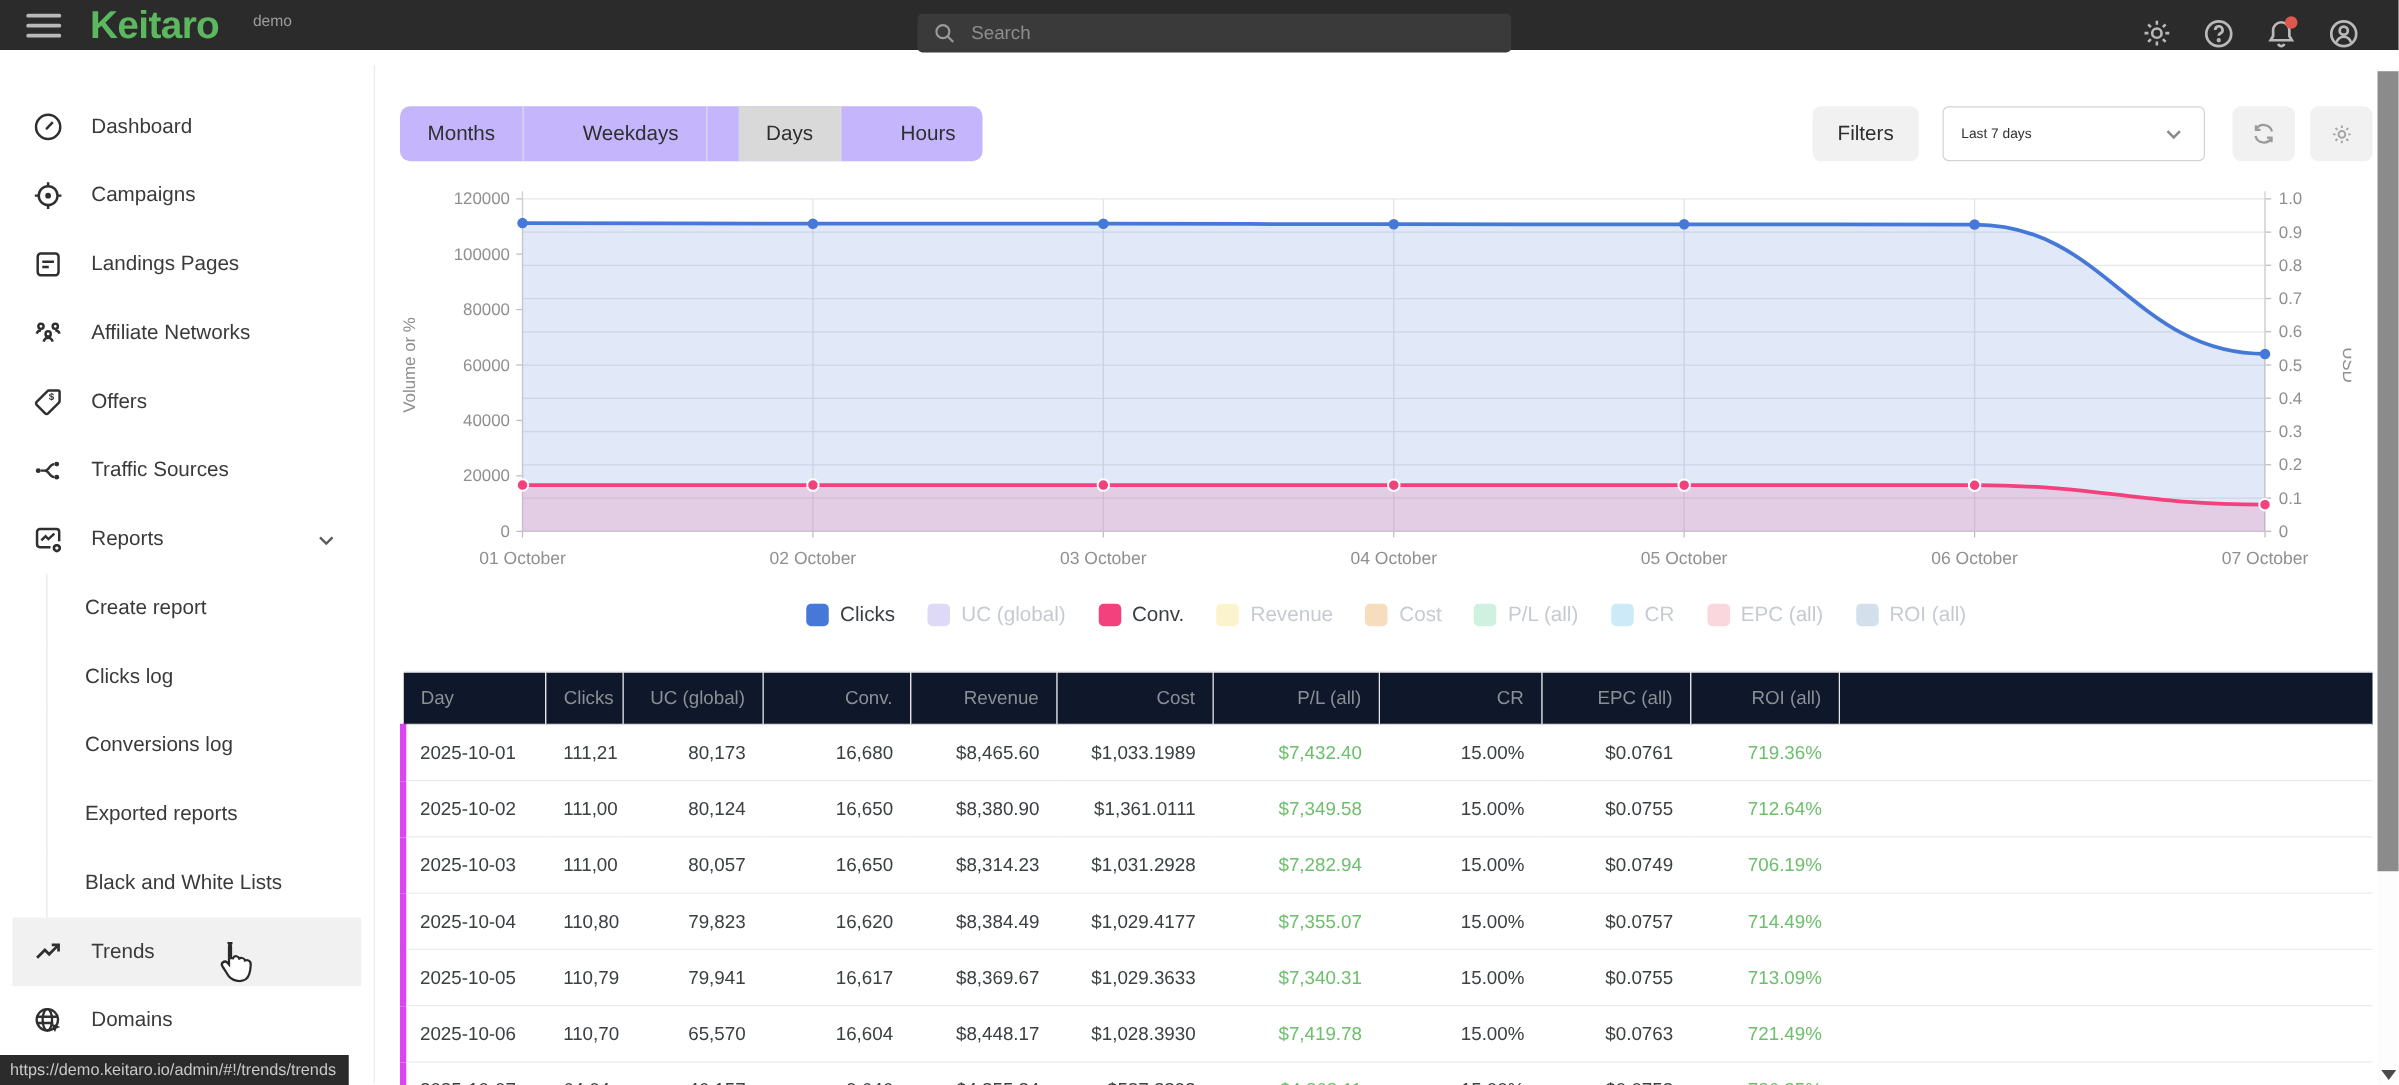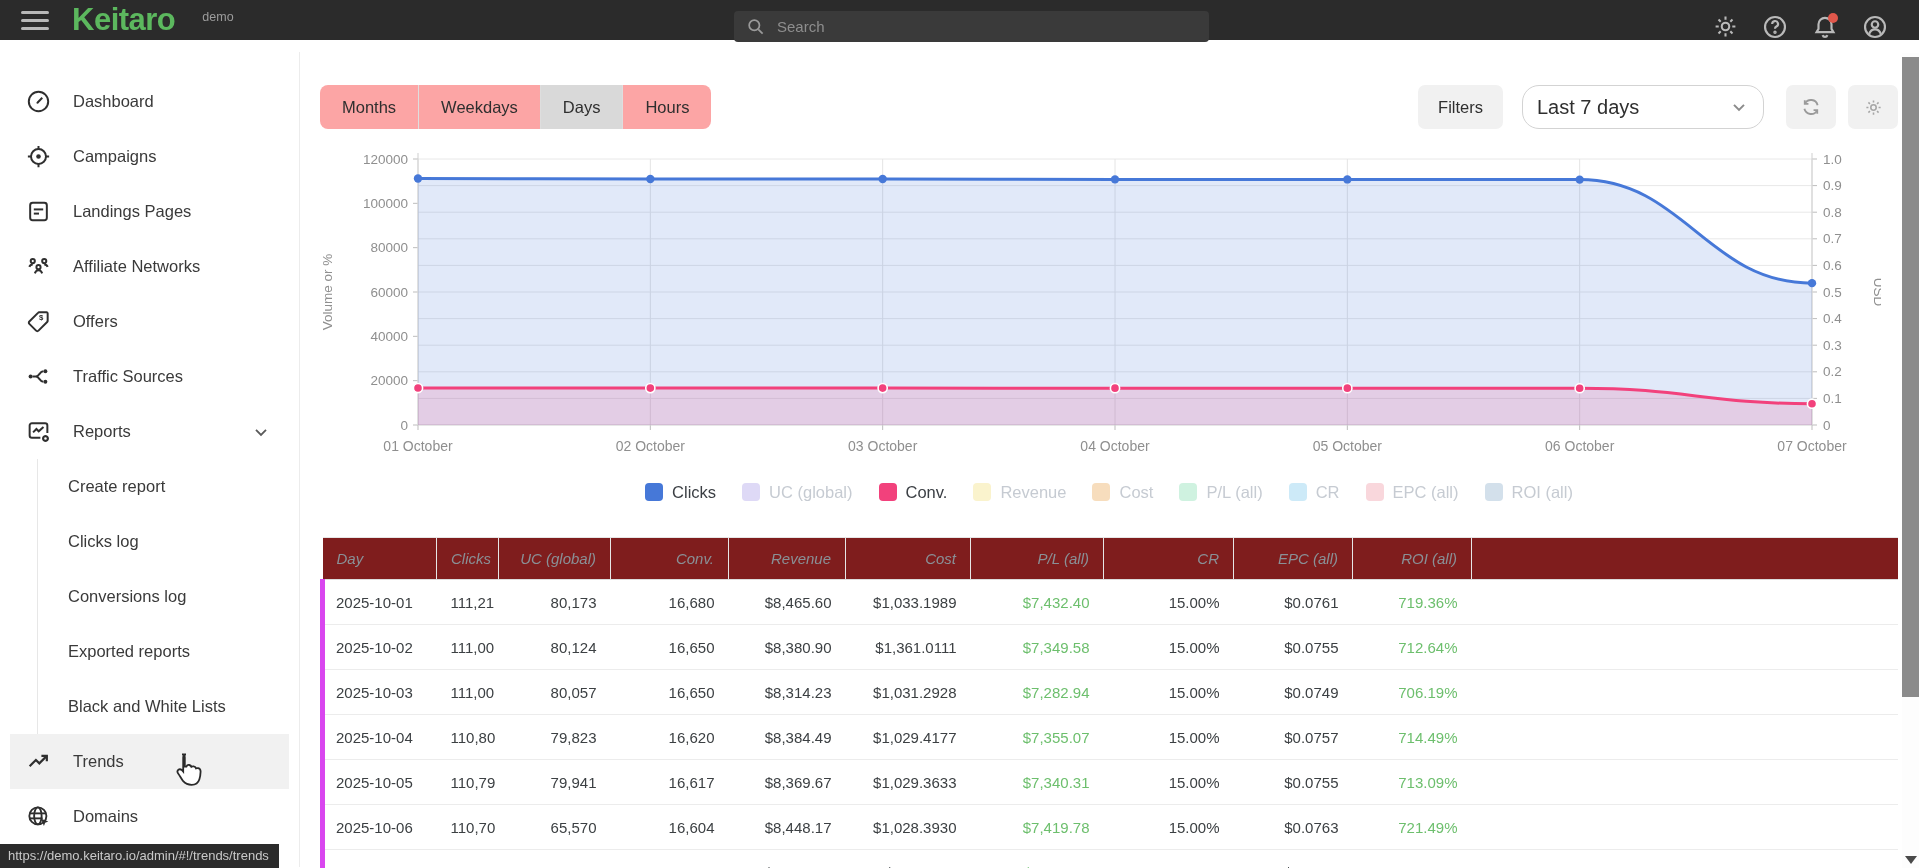--- a/index.html
+++ b/index.html
@@ -31,45 +31,45 @@
   .nav-item { height:55px; display:flex; align-items:center; gap:22px; padding-left:25px;
               font-size:16.5px; color:#3a3a3a; cursor:pointer; position:relative; }
   .nav-item .nv-icon { width:26px; display:flex; align-items:center; justify-content:center; }
   .nav-item.active { margin:0 10px; padding-left:15px; border-radius:0; background:#f1f1f1; }
   .nav-item.sub { padding-left:68px; }
   .nav-item.sub::before { content:""; position:absolute; left:37px; top:0; bottom:0; border-left:1px solid #e7e7e7; }
   .nav-item .chev { position:absolute; right:28px; top:18px; }
   
   .main { flex:1; padding:0 21px 0 20px; position:relative; background:#fff; }
   .toolbar { display:flex; margin-top:33px; height:44px; align-items:stretch; }
-  .tabs { display:flex; background:#fca5a5; border-radius:8px; overflow:hidden; }
+  .tabs { display:flex; background:#c4b5fd; border-radius:8px; overflow:hidden;gap:25px; }
   .tab { border:none; background:transparent; font-size:16.5px; color:#2f2f2f; padding:0 22px; cursor:pointer;
          border-right:1px solid #dedede; font-family:"Liberation Sans",sans-serif; }
   .tab:last-child { border-right:none; }
   .tab.active { background:#d9d9d9; }
   .tb-right { margin-left:auto; display:flex; align-items:stretch; }
   .btn { border:none; background:#f1f1f1; border-radius:7px; font-size:16.5px; color:#2f2f2f; padding:0 20px;
          cursor:pointer; font-family:"Liberation Sans",sans-serif; }
-  .range-select { margin-left:19px; width:242px; background:#fff; border:1px solid #d3d3d3; border-radius:17px;
-                  display:flex; align-items:center; padding:0 14px; cursor:pointer; font-size:20px; color:#2f2f2f; }
+  .range-select { margin-left:19px; width:210px; background:#fff; border:1px solid #d3d3d3; border-radius:5px;
+                  display:flex; align-items:center; padding:0 14px; cursor:pointer; font-size:11px; color:#2f2f2f; }
   .range-select .chev { margin-left:auto; }
   .sq-btn { margin-left:22px; width:50px; background:#f1f1f1; border:none; border-radius:7px; cursor:pointer;
             display:flex; align-items:center; justify-content:center; }
   .sq-btn + .sq-btn { margin-left:12px; }
   
   .chart-wrap { position:relative; height:322px; margin-top:18px; }
   .legend { margin-top:8px; height:30px; display:flex; justify-content:center; align-items:center; gap:26px; }
   .legend-item { display:flex; align-items:center; gap:9px; cursor:pointer; font-size:16.5px; }
   .legend-item .sw { width:18px; height:18px; border-radius:4px; }
   .legend-item.off .lg-label { color:#c6cbd2; }
   .legend-item .lg-label { color:#3b3f44; }
   
   table.report { margin-top:30px; width:100%; border-collapse:collapse; table-layout:fixed; }
-  table.report th { height:42px; background:#7f1d1d; font-weight:400; font-size:15px; color:#8a9096;
-                    text-align:right; padding:0 14px; border-top:1px solid #e6e6e6; border-bottom:1px solid #dcdcdc;font-style:italic; }
+  table.report th { height:42px; background:#0f172a; font-weight:400; font-size:15px; color:#8a9096;
+                    text-align:right; padding:0 14px; border-top:1px solid #e6e6e6; border-bottom:1px solid #dcdcdc; }
   table.report th:not(:last-child) { border-right:1px solid #e6e6e6; }
   table.report th.c-day { text-align:left; }
   table.report td { height:45px; font-size:15px; color:#3c4043; text-align:right; padding:0 14px;
                     border-bottom:1px solid #ececec; overflow:hidden; white-space:nowrap; }
   table.report td.c-day { text-align:left; border-left:5px solid #d946ef; padding-left:11px; }
   table.report td.pos { color:#6dbf6d; }
   
   .status-tip { position:absolute; left:0; bottom:0; background:#2b2b2b; color:#c9c9c9; font-size:13px;
                 padding:4px 10px 5px 8px; z-index:40; white-space:nowrap; }
   .scrollbar { position:absolute; right:0; top:53px; bottom:0; width:17px; background:#fdfdfd; z-index:30; }

